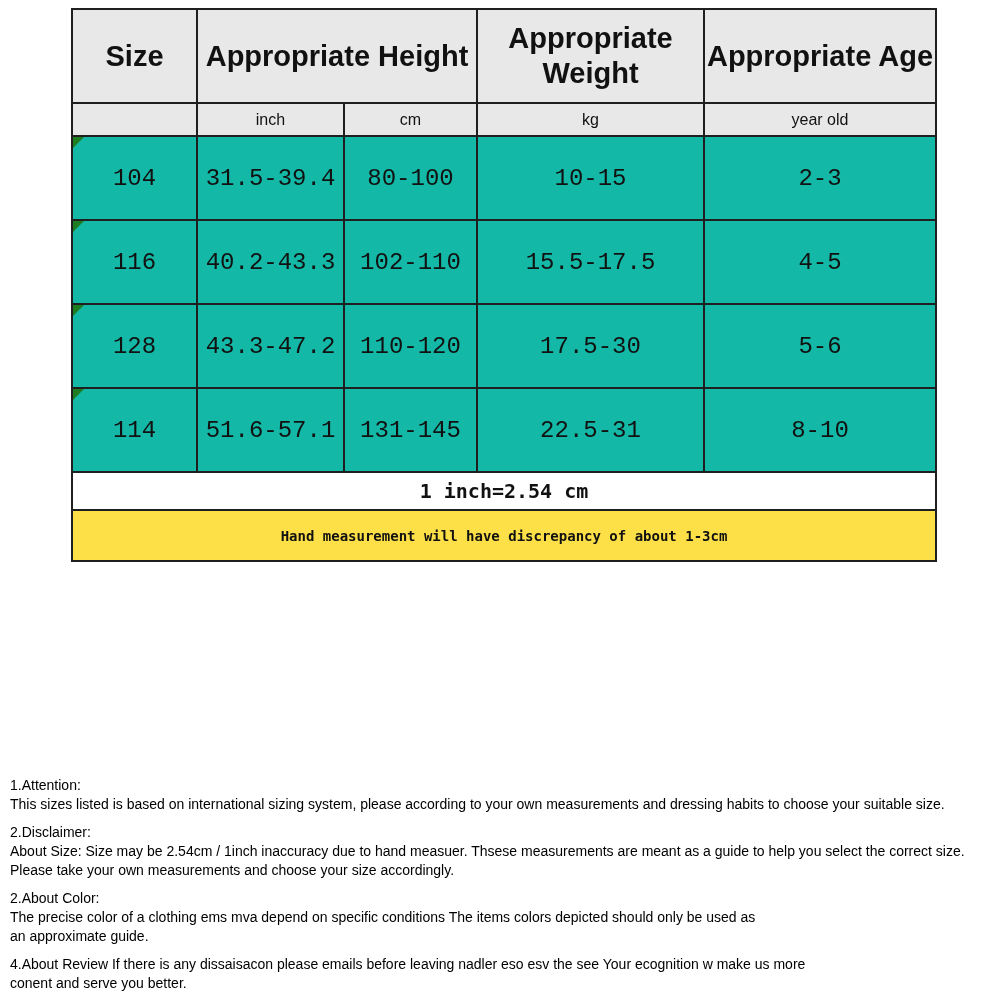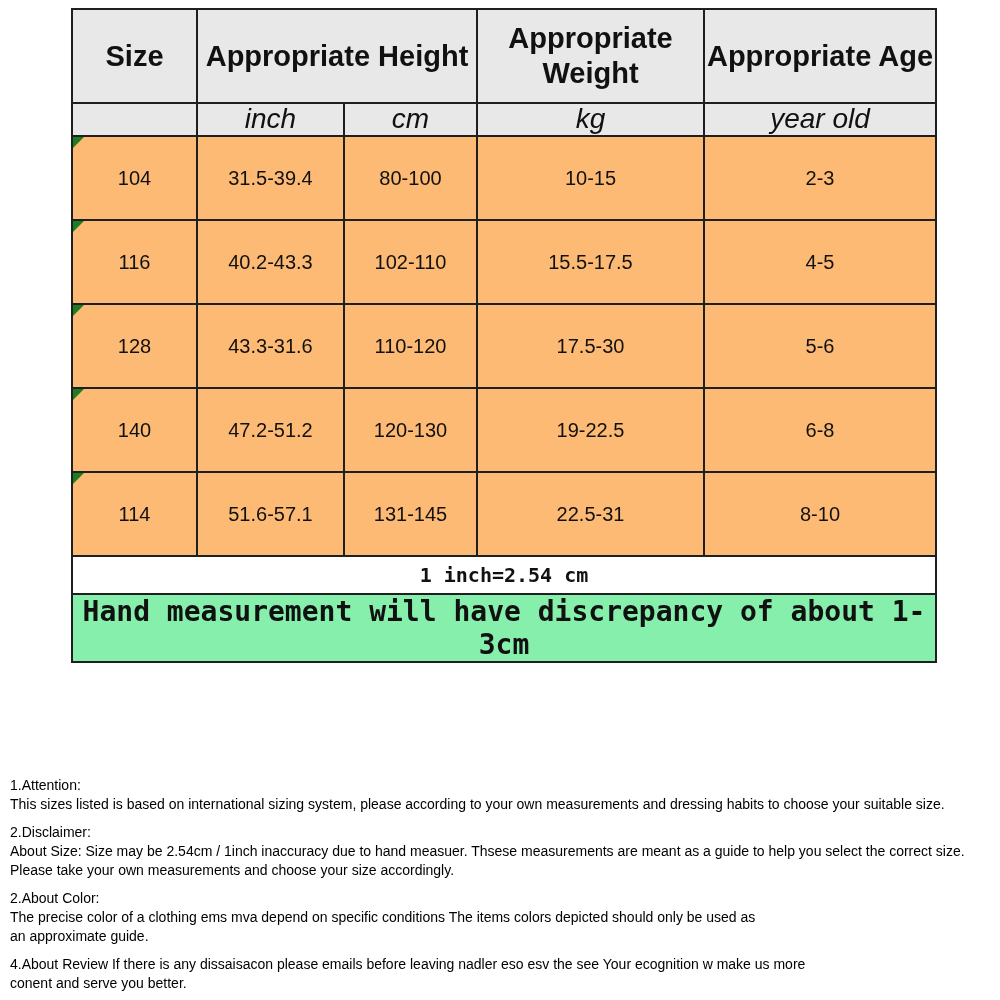--- a/index.html
+++ b/index.html
@@ -35,31 +35,31 @@
   }
   tr.main-header th {
     background: #e8e8e8;
     font-size: 29px;
     font-weight: bold;
     height: 92px;
     line-height: 1.2;
   }
   tr.sub-header th {
     background: #e8e8e8;
-    font-size: 28px;
+    font-size: 16px;
     font-weight: normal;
     height: 31px;
     line-height: 1.1;
-    font-style: italic;
   }
   tbody td {
-    background: #fdba74;
-    font-size: 20px;
+    background: #14b8a6;
+    font-size: 24px;
     height: 82px;
     position: relative;
+    font-family: Liberation Mono, monospace;
   }
   .corner-marker {
     position: absolute;
     top: 0;
     left: 0;
     width: 0;
     height: 0;
     border-top: 11px solid #1e7d22;
     border-right: 11px solid transparent;
     display: block;
@@ -68,23 +68,23 @@
     font-family: "DejaVu Sans Mono", monospace;
     font-weight: bold;
     font-size: 20px;
     height: 36px;
     background: #ffffff;
     margin-top: 12px;
   }
   td.meas-cell {
     font-family: "DejaVu Sans Mono", monospace;
     font-weight: bold;
-    font-size: 28px;
+    font-size: 14px;
     height: 49px;
-    background: #86efac;
+    background: #fde047;
     border-top: 6px double #1f1f1f;
   }
 
   
   .notes {
     position: absolute;
     left: 10px;
     top: 776px;
     right: 0;
     font-size: 14px;
@@ -130,31 +130,24 @@
     </tr>
     <tr>
       <td><span class="corner-marker"></span><span>116</span></td>
       <td>40.2-43.3</td>
       <td>102-110</td>
       <td>15.5-17.5</td>
       <td>4-5</td>
     </tr>
     <tr>
       <td><span class="corner-marker"></span><span>128</span></td>
-      <td>43.3-31.6</td>
+      <td>43.3-47.2</td>
       <td>110-120</td>
       <td>17.5-30</td>
       <td>5-6</td>
-    </tr>
-    <tr>
-      <td><span class="corner-marker"></span><span>140</span></td>
-      <td>47.2-51.2</td>
-      <td>120-130</td>
-      <td>19-22.5</td>
-      <td>6-8</td>
     </tr>
     <tr>
       <td><span class="corner-marker"></span><span>114</span></td>
       <td>51.6-57.1</td>
       <td>131-145</td>
       <td>22.5-31</td>
       <td>8-10</td>
     </tr>
   </tbody>
   <tfoot>

